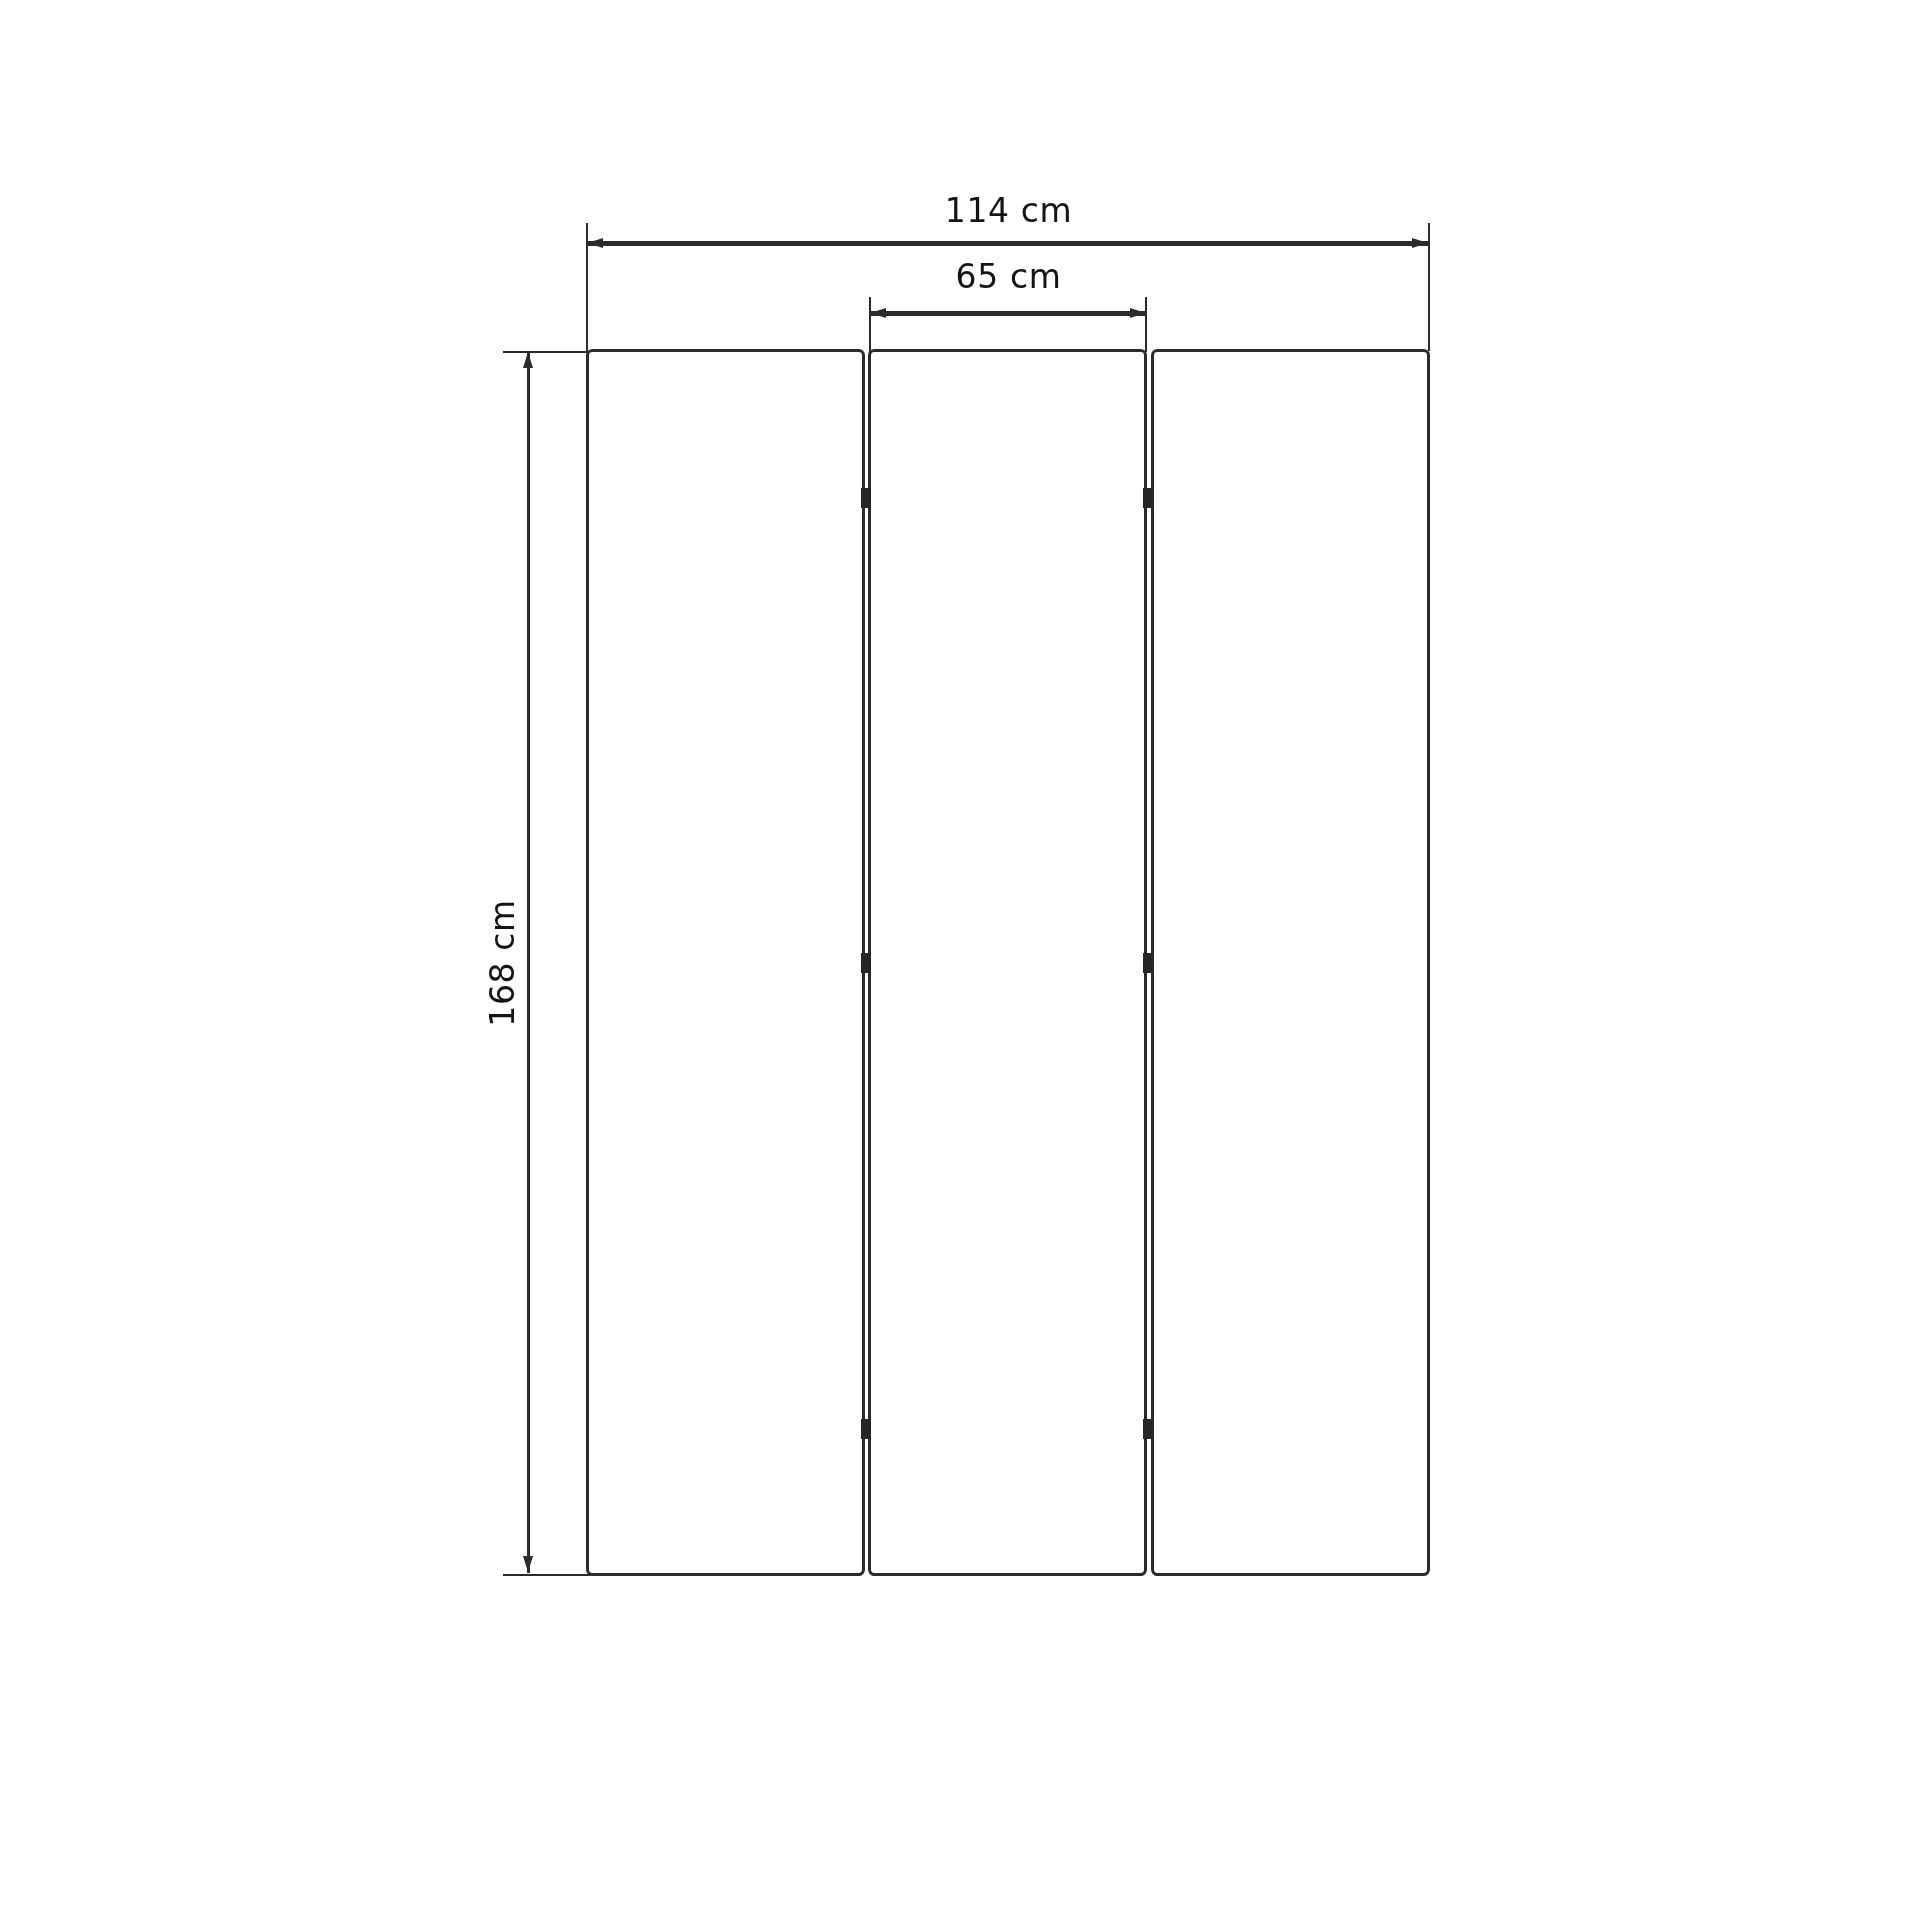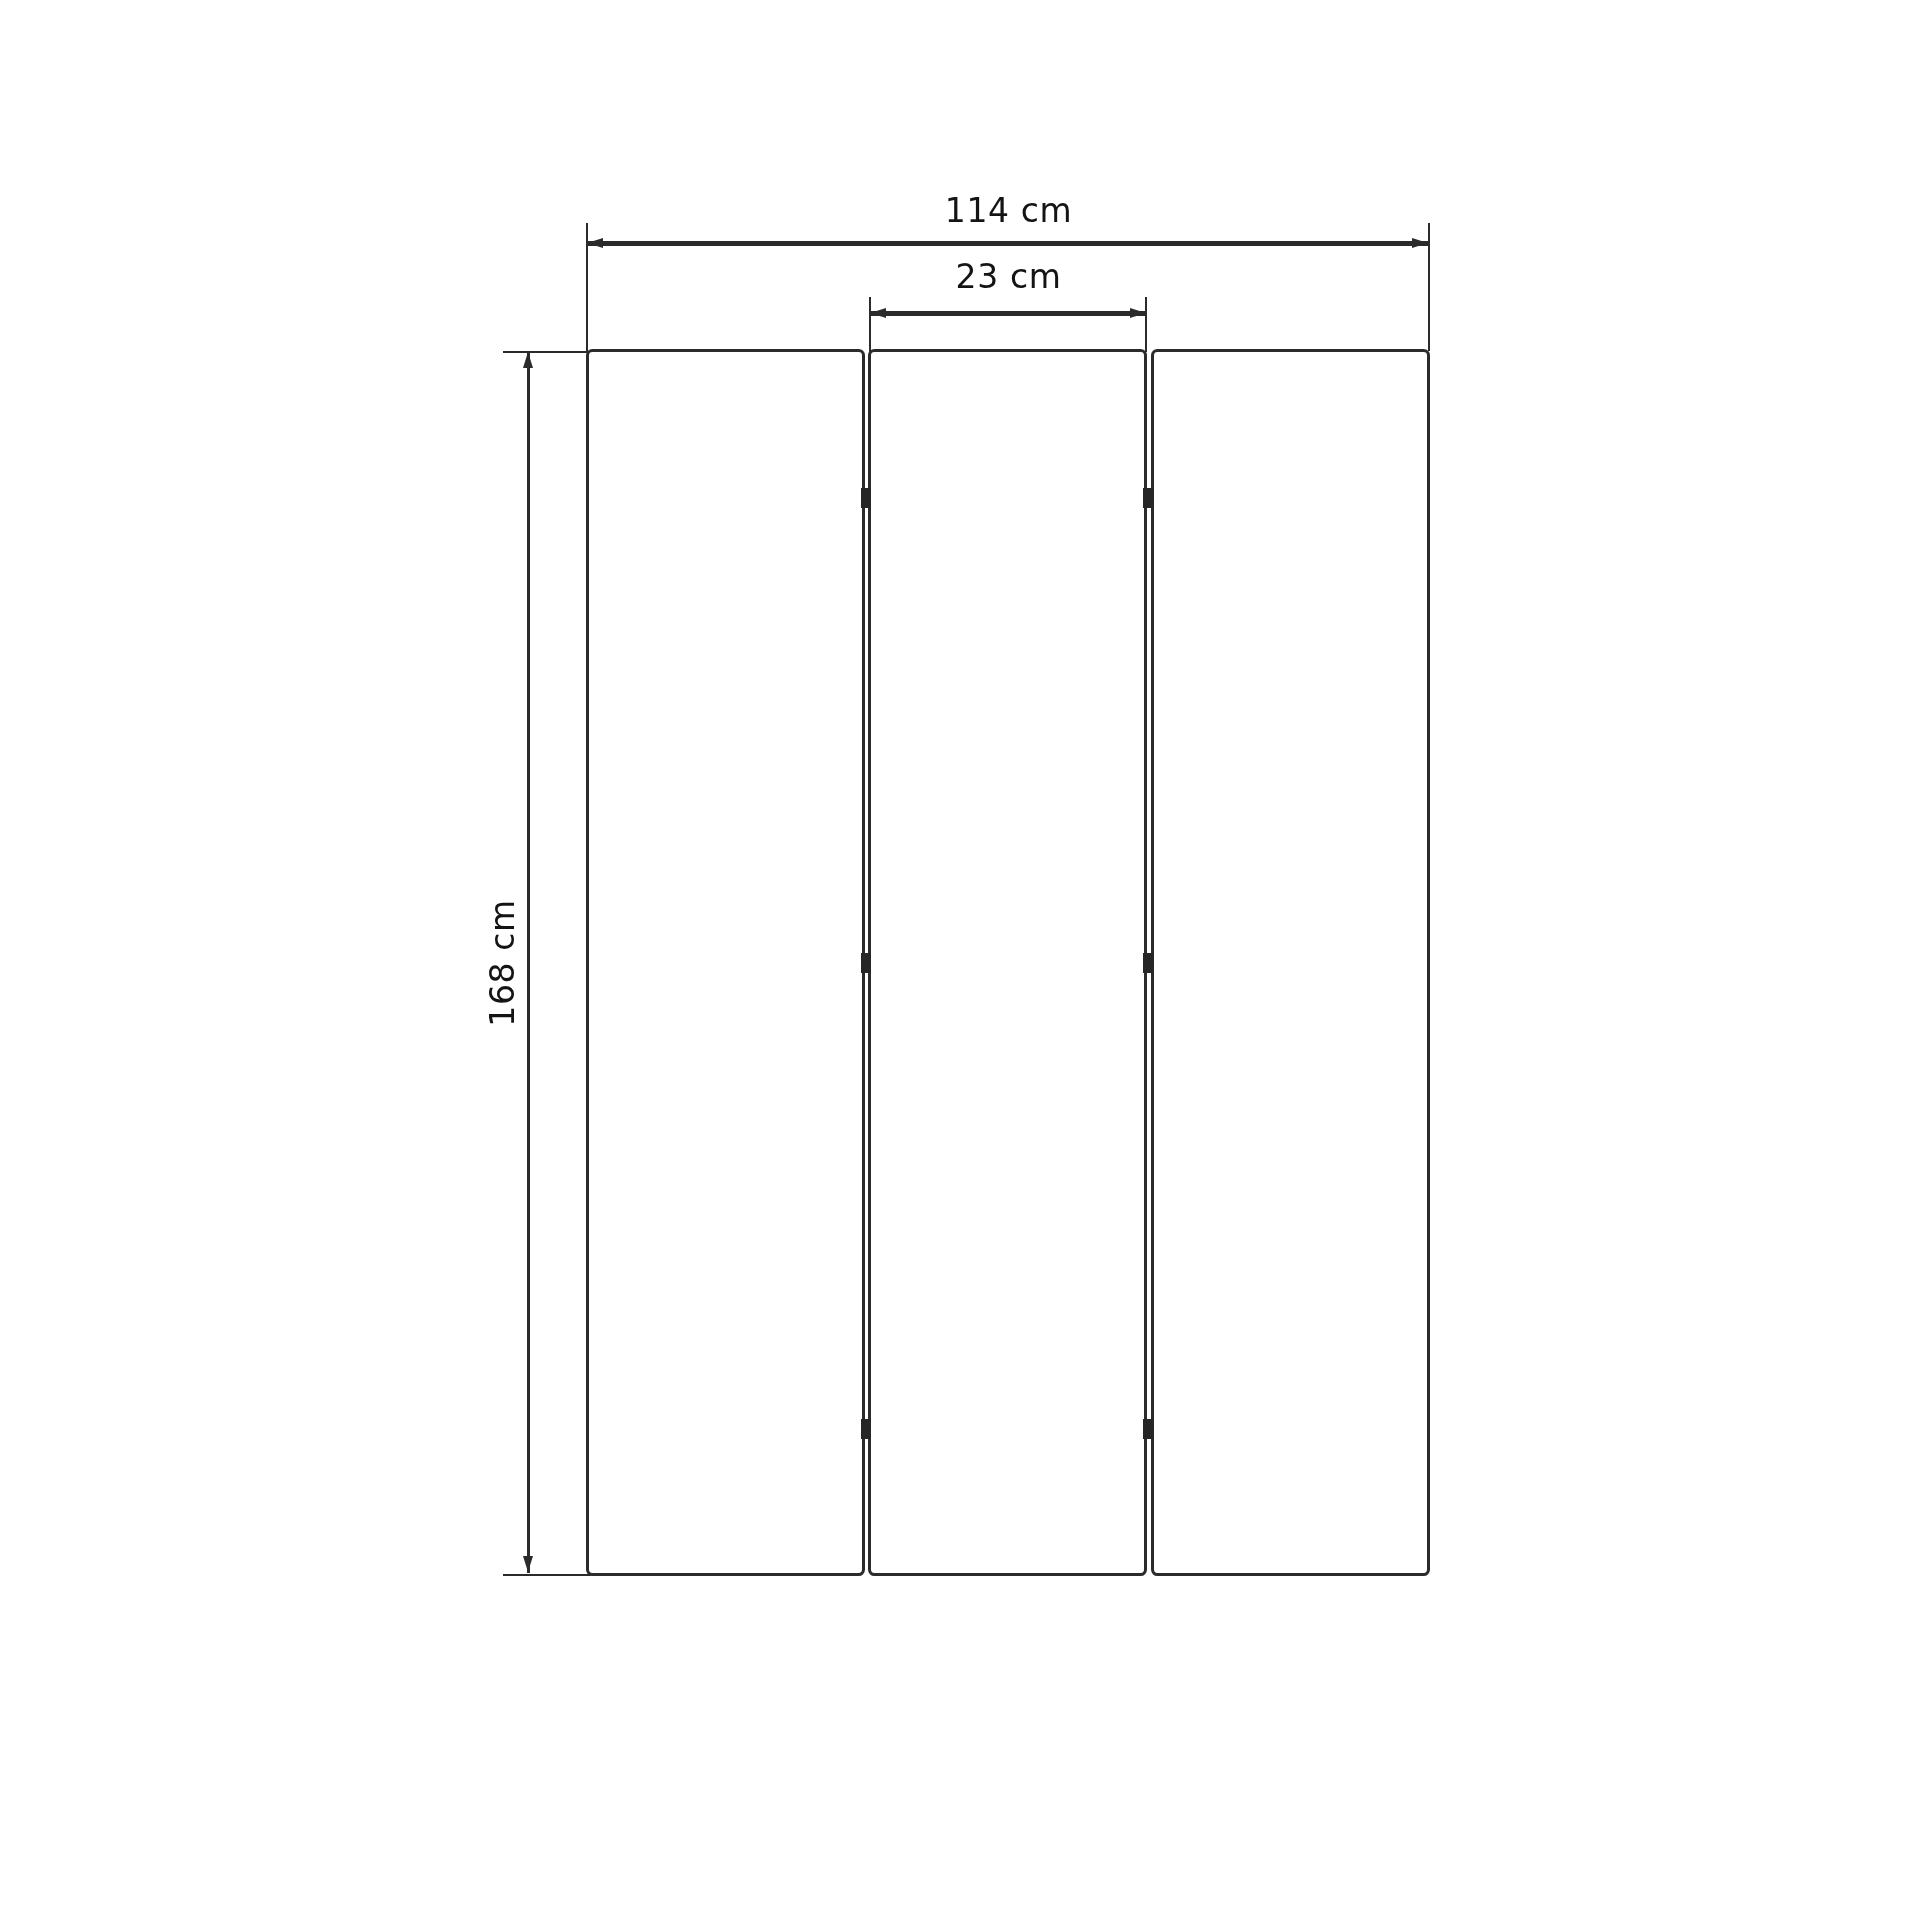--- a/index.html
+++ b/index.html
@@ -127,21 +127,21 @@
   <div class="hinge g2 r2"></div>
   <div class="hinge g2 r3"></div>
 
   <div id="dim-total-label" class="dim-label">114 cm</div>
   <div id="dim-total-line" class="dim-line-h"></div>
   <div id="dim-total-arrow-l" class="arrow left"></div>
   <div id="dim-total-arrow-r" class="arrow right"></div>
   <div id="dim-total-ext-l" class="ext-line-v"></div>
   <div id="dim-total-ext-r" class="ext-line-v"></div>
 
-  <div id="dim-panel-label" class="dim-label">23 cm</div>
+  <div id="dim-panel-label" class="dim-label">65 cm</div>
   <div id="dim-panel-line" class="dim-line-h"></div>
   <div id="dim-panel-arrow-l" class="arrow left"></div>
   <div id="dim-panel-arrow-r" class="arrow right"></div>
   <div id="dim-panel-ext-l" class="ext-line-v"></div>
   <div id="dim-panel-ext-r" class="ext-line-v"></div>
 
   <div id="dim-height-label" class="dim-label rotated">168 cm</div>
   <div id="dim-height-line" class="dim-line-v"></div>
   <div id="dim-height-arrow-t" class="arrow up"></div>
   <div id="dim-height-arrow-b" class="arrow down"></div>

